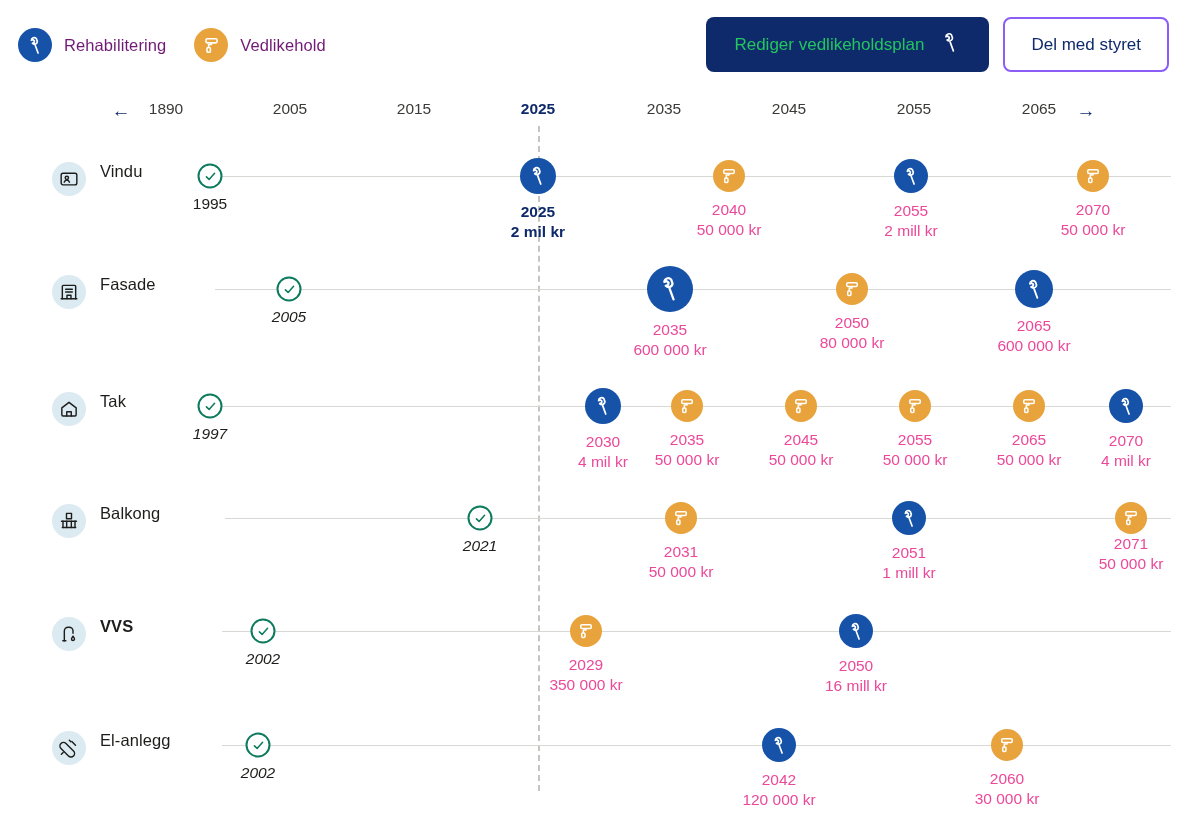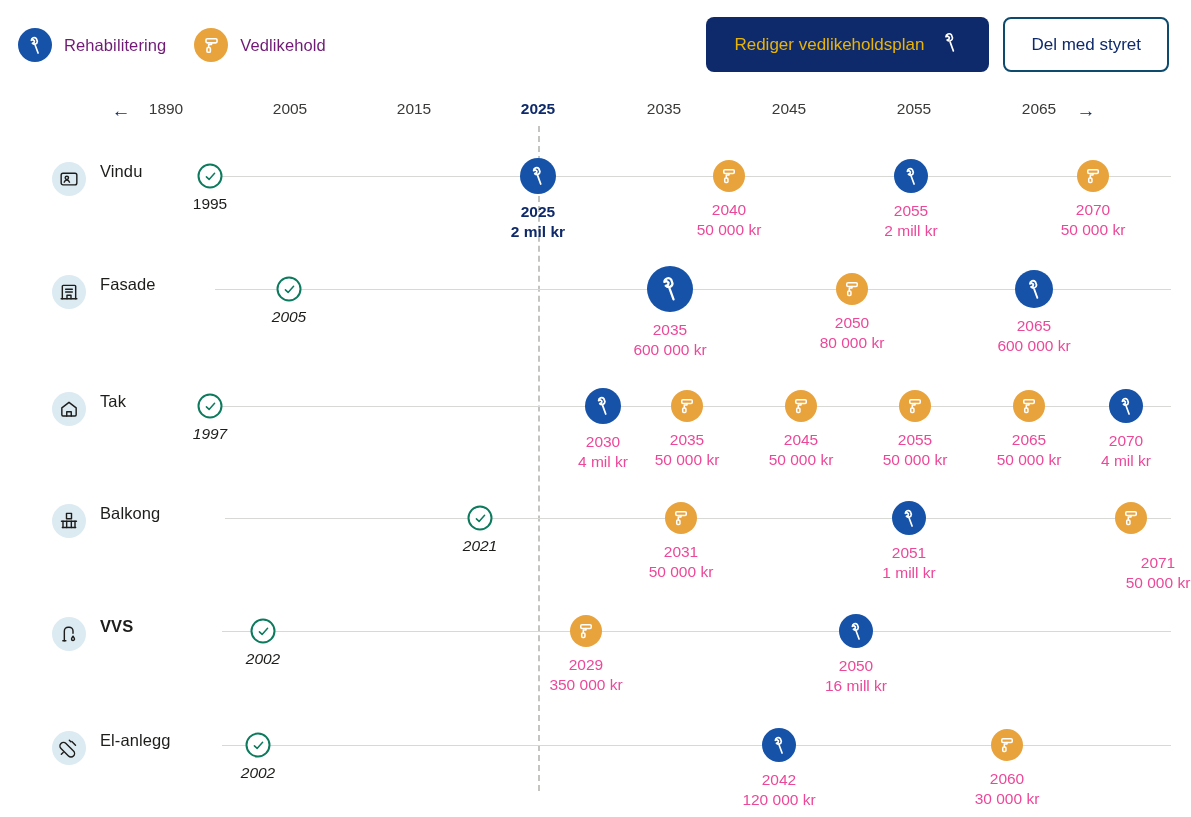--- a/index.html
+++ b/index.html
@@ -21,22 +21,22 @@
   }
   .legend-dot.blue { background: #1552a8; }
   .legend-dot.orange { background: #e8a33d; }
   .legend-label { font-size: 16.5px; color: #701a75; letter-spacing: .1px; }
 
   .actions { position: absolute; right: 22px; top: 17px; display: flex; align-items: center; gap: 14px; }
   .btn {
     height: 55px; border-radius: 8px; display: flex; align-items: center; justify-content: center;
     gap: 16px; font-size: 17px; padding: 0 28px; cursor: pointer; white-space: nowrap;
   }
-  .btn-primary { background: #0f2a6b; color: #eab308; border: none; }
-  .btn-secondary { background: #ffffff; color: #0f2a6b; border: 2px solid #0c4a6e; padding: 0 26px; }
+  .btn-primary { background: #0f2a6b; color: #22c55e; border: none; }
+  .btn-secondary { background: #ffffff; color: #0f2a6b; border: 2px solid #8b5cf6; padding: 0 26px; }
 
   
   .axis { position: absolute; left: 0; top: 100px; width: 1191px; height: 24px; }
   .axis-tick {
     position: absolute; top: 0; font-size: 15.5px; color: #3a3a38;
     transform: translateX(-50%); white-space: nowrap;
   }
   .axis-tick.current { color: #0f2a6b; font-weight: bold; }
   .axis-arrow {
     position: absolute; top: 0px; font-size: 19px; color: #0f2a6b;
@@ -376,21 +376,21 @@
           <div>2051</div>
           <div>1 mill kr</div>
         </div>
         <div class="marker-dot orange" style="width: 32px; height: 32px; left: 1131px; top: 56px; transform: translate(-50%, -50%);">
           <svg width="18" height="18" viewBox="0 0 24 24" fill="none" stroke="#ffffff" stroke-width="2" stroke-linecap="round" stroke-linejoin="round">
             <rect x="5" y="3.5" width="14" height="5.2" rx="1.6"></rect>
             <path d="M12 8.7v2.1H8.4v3.4"></path>
             <rect x="6.3" y="14.6" width="4.3" height="6" rx="1.4"></rect>
           </svg>
         </div>
-        <div class="marker-cap" style="left: 1131px; top: 91px; margin-left: 27px;">
+        <div class="marker-cap" style="left: 1131px; top: 72px;">
           <div>2071</div>
           <div>50 000 kr</div>
         </div>
       </div>
       <div class="row" style="top: 575px;">
         <div class="row-head" style="top: 42px; font-weight: bold;">
           <span class="row-icon">
             <svg width="20" height="20" viewBox="0 0 24 24" fill="none" stroke="#1d1d1b" stroke-width="1.7" stroke-linecap="round" stroke-linejoin="round">
               <path d="M6.4 20V8.4A4.6 4.6 0 0 1 11 3.8h1.2a4.6 4.6 0 0 1 4.6 4.6v2.6"></path>
               <path d="M4.6 20h3.6"></path>

